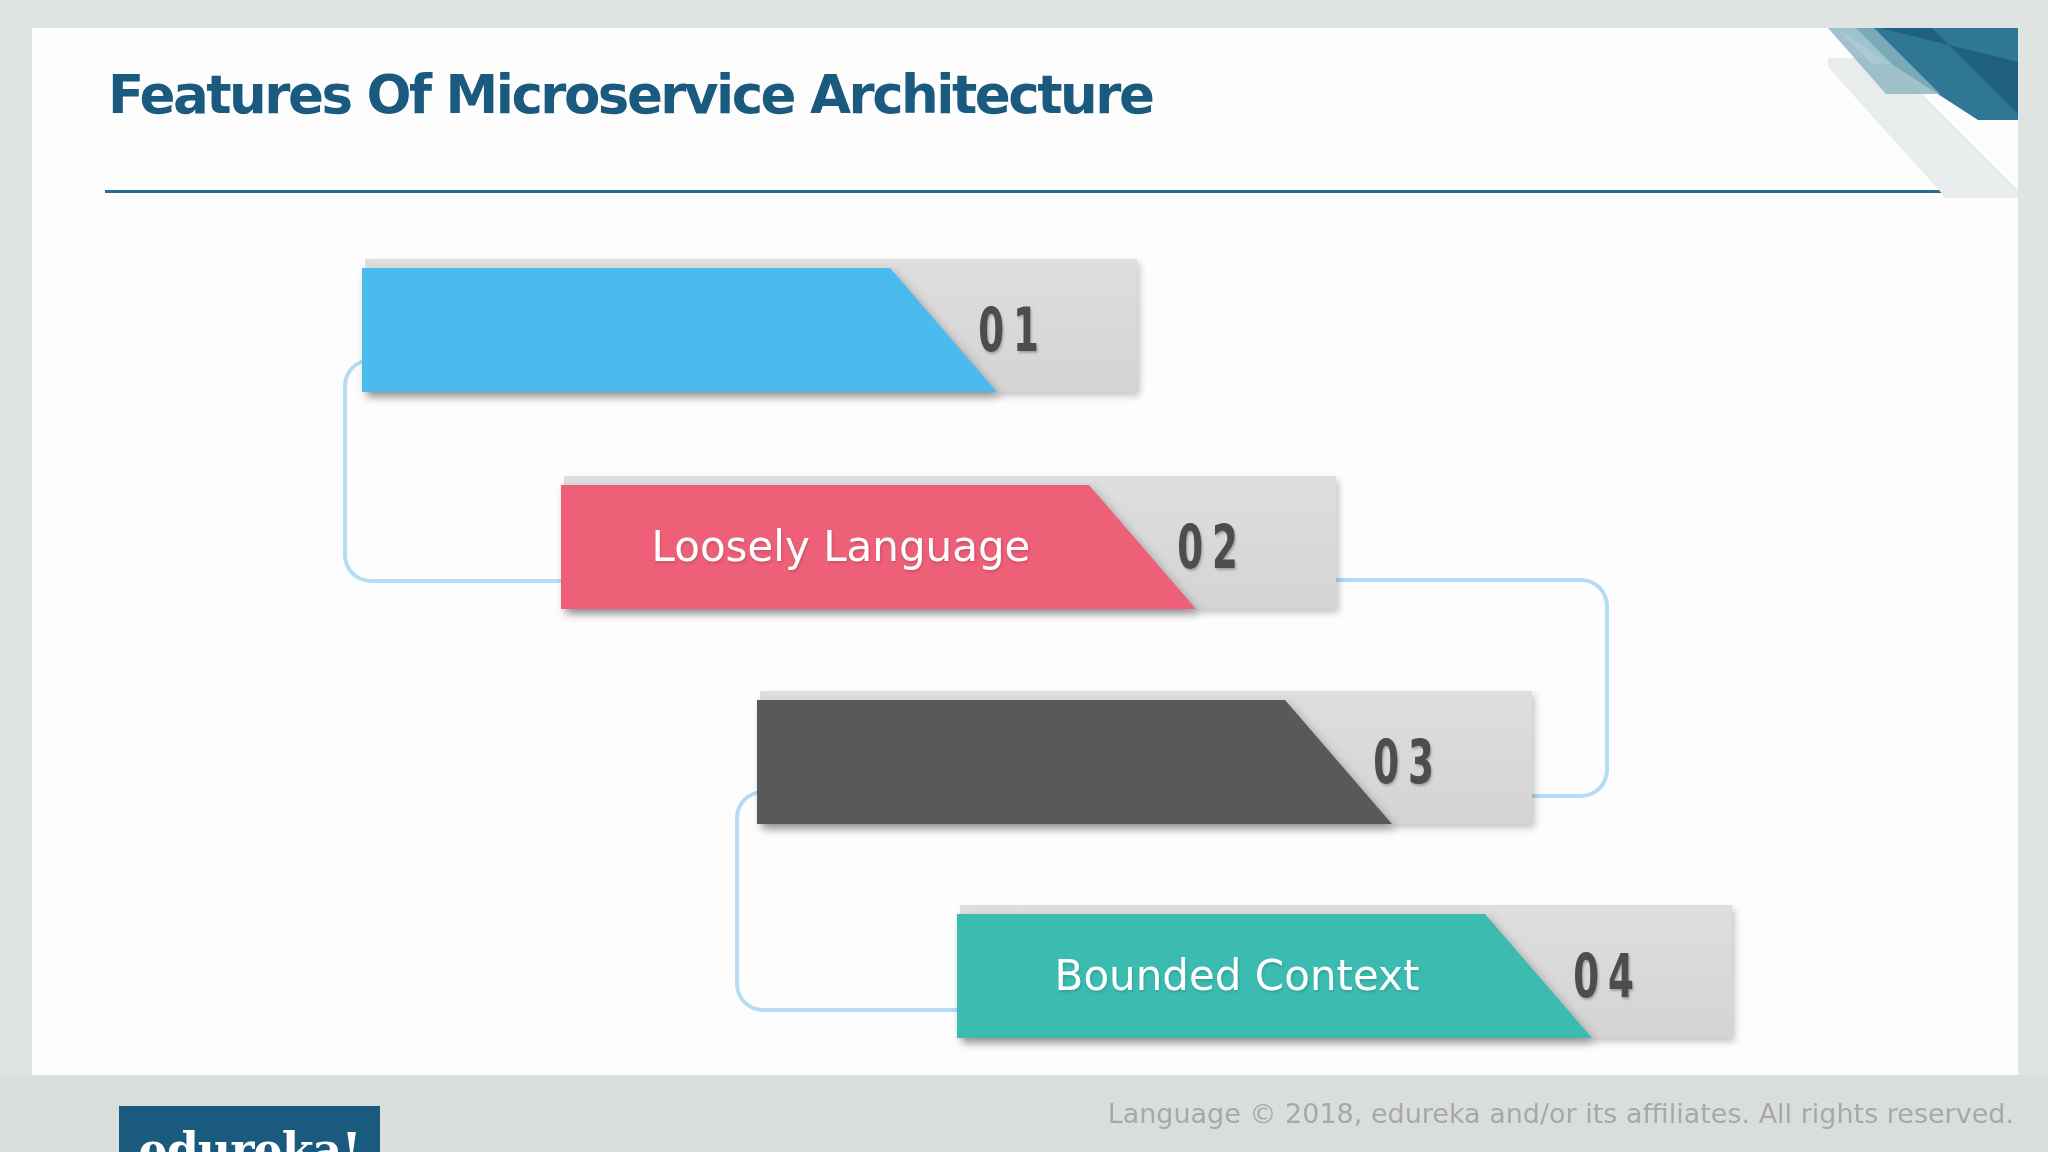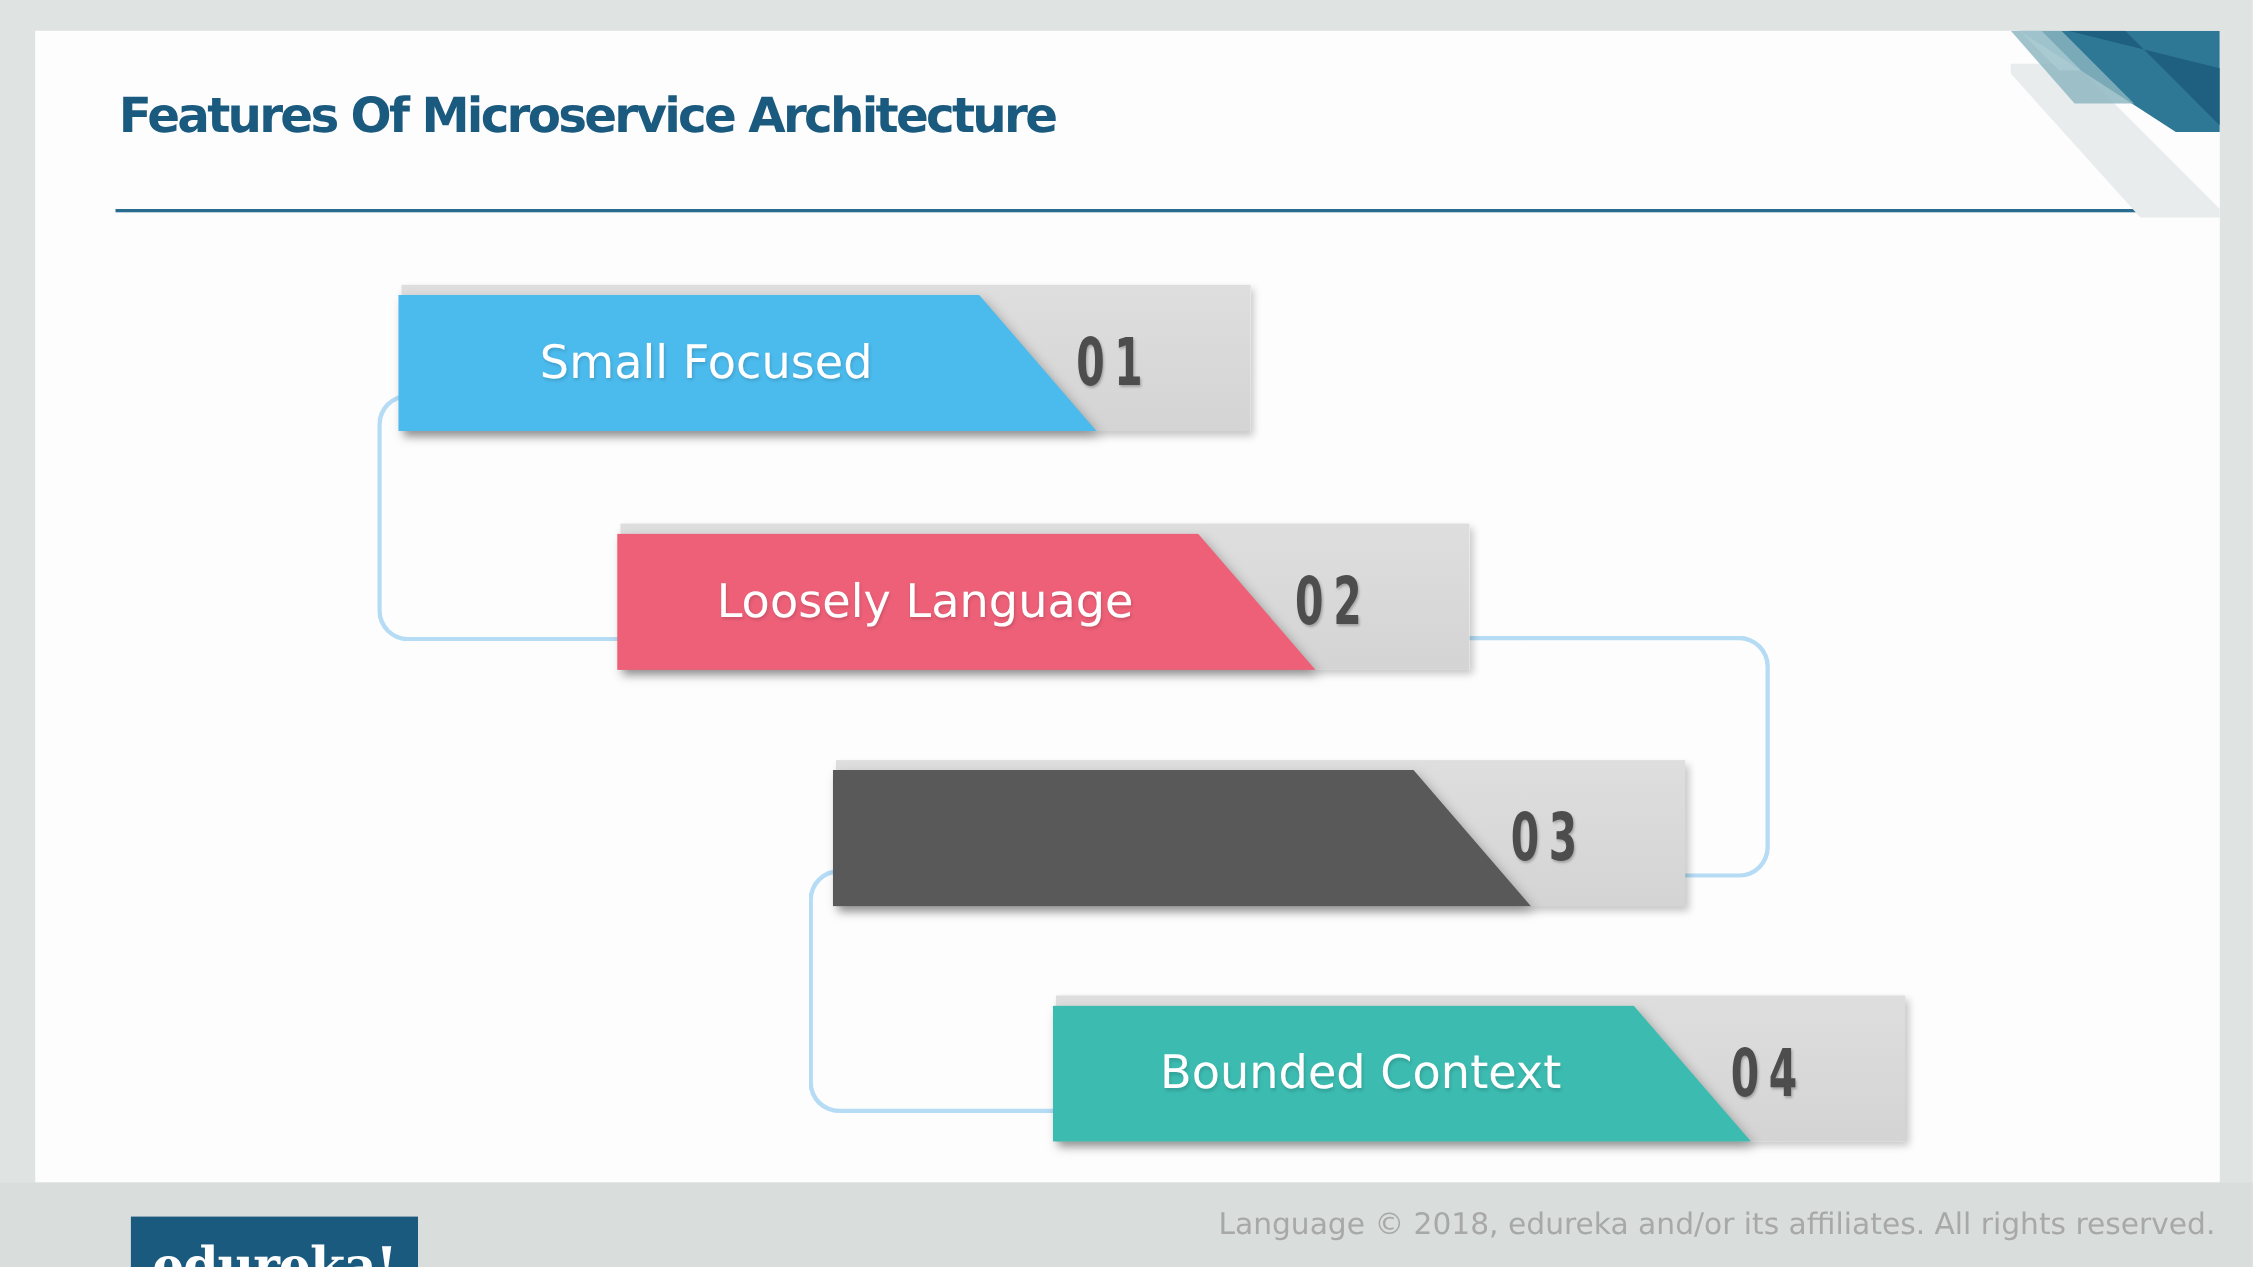--- a/index.html
+++ b/index.html
@@ -8,23 +8,22 @@
     background:#dfe3e2;
     font-family:"DejaVu Sans", sans-serif;
   }
   
   .card{
     position:absolute;left:32px;top:28px;width:1986px;height:1047px;
     background:#fdfdfe;
   }
   .title{
     position:absolute;left:76px;top:36px;
-    font-size:44px;font-weight:bold;letter-spacing:-2.5px;
+    font-size:53px;font-weight:bold;letter-spacing:-2.5px;
     font-family:"DejaVu Sans", sans-serif;
-    margin-top:16px;
   }
   .title-rule{
     position:absolute;left:73px;top:162px;width:1838px;height:0;
     border-top:3px solid #2a6c90;
   }
   .corner-deco{
     position:absolute;top:0;right:0;width:190px;height:170px;
   }
   
   .connector{position:absolute;z-index:1;}
@@ -112,21 +111,20 @@
   <div class="connector conn-right conn-b"></div>
   <div class="connector conn-left conn-c"></div>
 
 </div>
 
 <div class="item item1">
   <div class="plate"></div>
   <div class="ribbon-wrap">
     <div class="ribbon" style="background: rgb(75, 186, 236);"></div>
   </div>
-  <div class="label">Small Focused</div>
   <div class="num">01</div>
 </div>
 
 <div class="item item2">
   <div class="plate"></div>
   <div class="ribbon-wrap">
     <div class="ribbon" style="background: rgb(237, 96, 120);"></div>
   </div>
   <div class="label">Loosely Language</div>
   <div class="num">02</div>

